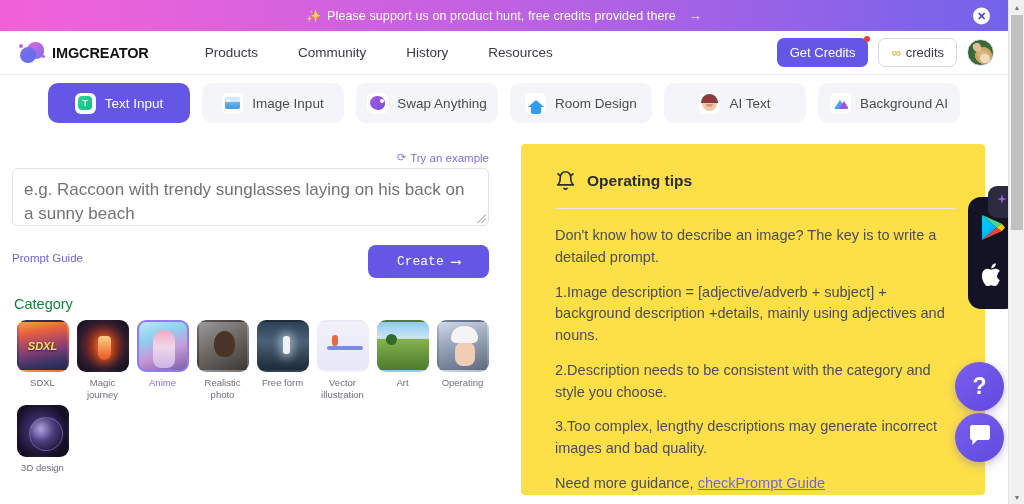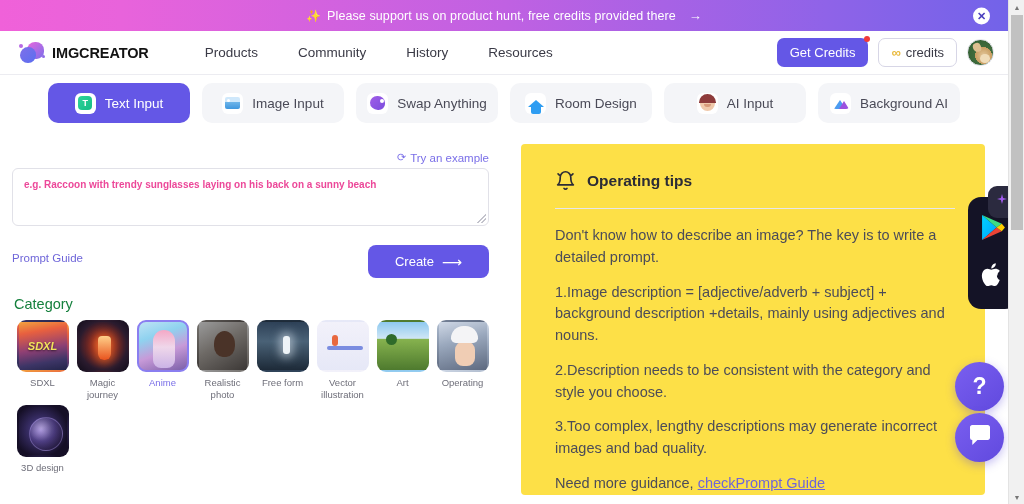--- a/index.html
+++ b/index.html
@@ -148,38 +148,38 @@
     display: flex; align-items: center; gap: 4px;
   }
   .refresh-ico { font-size: 11px; display: inline-block; }
   .prompt-box {
     position: absolute; left: 12px; top: 28px; width: 477px; height: 58px;
     border: 1px solid #e1e1e8; border-radius: 6px;
     background: #ffffff;
     padding: 9px 11px;
     overflow: hidden;
   }
-  .prompt-placeholder { font-size: 10px; color: #ec4899; line-height: 1.4; font-weight: bold; }
+  .prompt-placeholder { font-size: 17px; color: #737373; line-height: 1.4; }
   .resize-grip {
     position: absolute; right: 2px; bottom: 2px; width: 9px; height: 9px;
     background:
       linear-gradient(135deg, transparent 46%, #c3c3cc 46%, #c3c3cc 56%, transparent 56%),
       linear-gradient(135deg, transparent 70%, #c3c3cc 70%, #c3c3cc 80%, transparent 80%);
   }
   .prompt-guide {
     position: absolute; left: 12px; top: 112px;
     font-size: 11.5px; color: #6f66d9;
   }
   .create-btn {
     position: absolute; right: 31px; top: 105px;
     width: 121px; height: 33px;
     background: #6457e6; color: #fff;
     border-radius: 8px;
     display: flex; align-items: center; justify-content: center; gap: 8px;
-    font-size: 13px; font-weight: 500;
+    font-size: 13px; font-weight: 500; font-family: Liberation Mono, monospace;
   }
   .create-arrow { font-size: 14px; }
 
   .category-title {
     position: absolute; left: 14px; top: 156px;
     font-size: 14.5px; color: #15803d;
   }
   .cat-grid {
     position: absolute; left: 13px; top: 180px;
     width: 500px;
@@ -358,21 +358,21 @@
     <div class="tab">
       <span class="tab-ico">
           <span class="ico-home"></span>
         </span>
       <span>Room Design</span>
     </div>
     <div class="tab">
       <span class="tab-ico">
           <span class="ico-human"></span>
         </span>
-      <span>AI Input</span>
+      <span>AI Text</span>
     </div>
     <div class="tab">
       <span class="tab-ico">
           <span class="ico-bg"></span>
         </span>
       <span>Background AI</span>
     </div>
   </div>
 
   <div class="left-panel">

